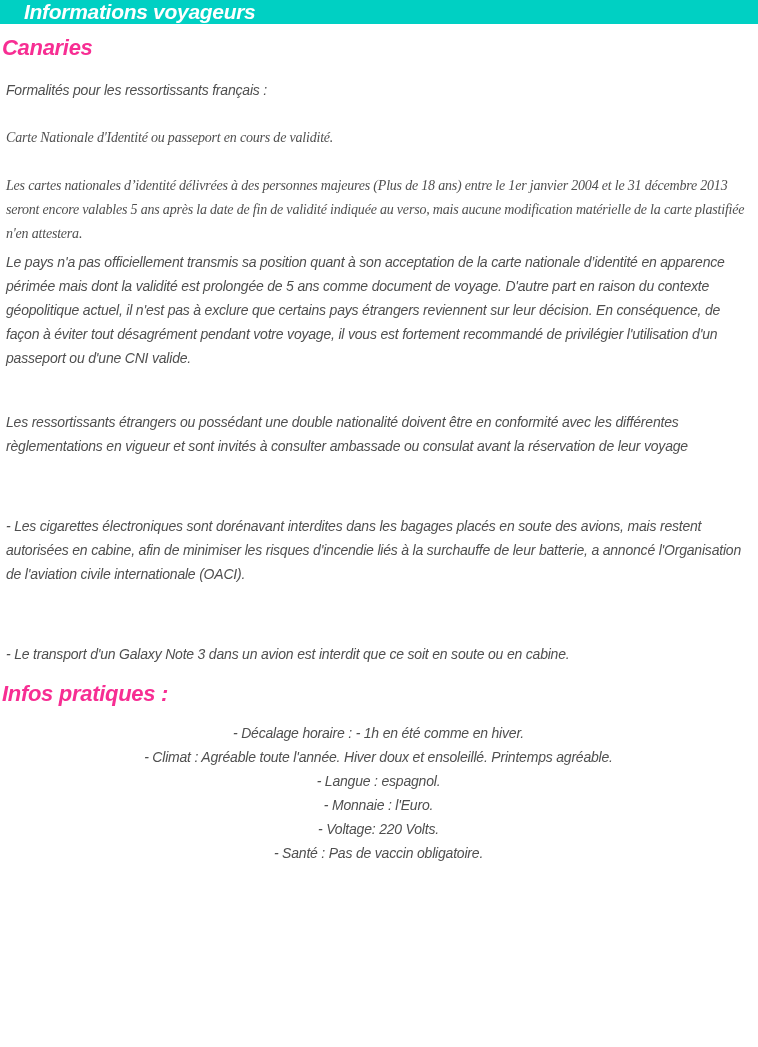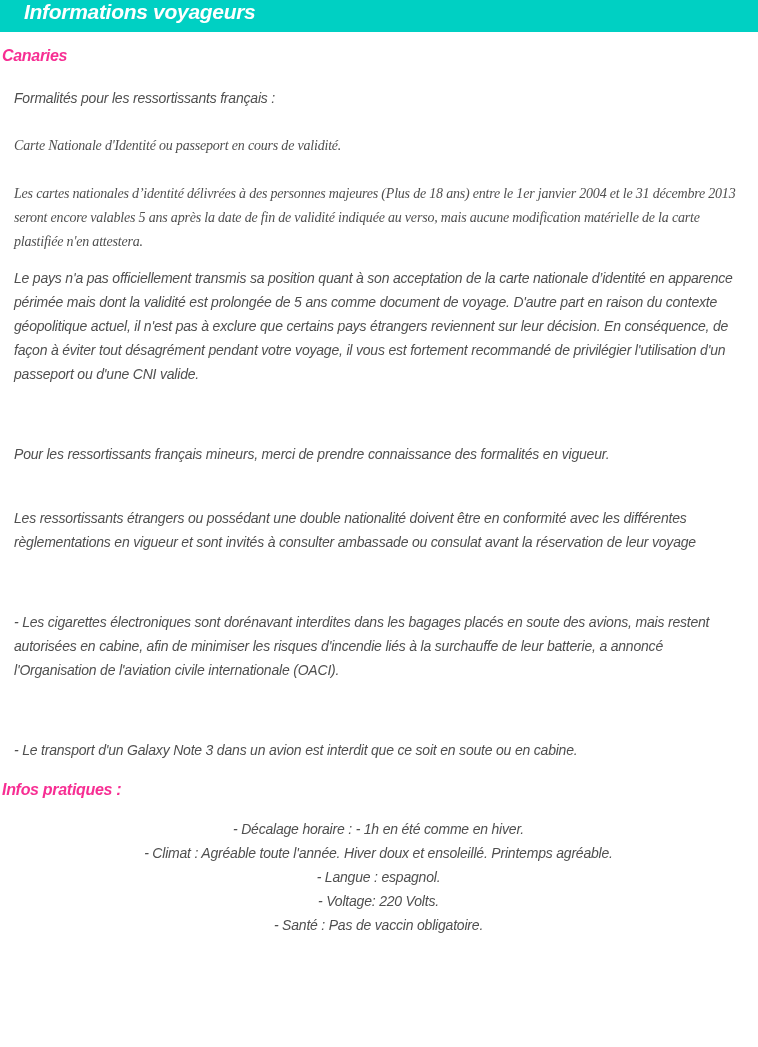--- a/index.html
+++ b/index.html
@@ -16,51 +16,51 @@
     width:758px;
     min-height:1047px;
   }
   .page{
     width:758px;
     min-height:1047px;
     background:#ffffff;
   }
   .topbar{
     background:var(--teal-header);
-    height:32px;
+    height:24px;
     display:flex;
-    align-items:flex-start;
+    align-items:flex-end;
     padding-left:24px;
   }
   .topbar-title{
     color:var(--header-text);
     font-style:italic;
     font-weight:bold;
     font-size:21px;
     letter-spacing:-0.3px;
     white-space:nowrap;
   }
   .content{
     padding:0 3px 24px 2px;
     color:var(--body-text);
     font-style:italic;
   }
   .h-pink{
     color:var(--heading-pink);
     font-weight:bold;
     font-style:italic;
-    font-size:16px;
+    font-size:22px;
     line-height:30px;
     margin:0;
     letter-spacing:-0.3px;
   }
   .h-dest{margin-top:9px;}
   .h-infos{margin-top:13px;}
   .para{
-    margin:12px;
+    margin:4px;
     font-size:14px;
     line-height:24px;
     letter-spacing:-0.2px;
   }
   .mt-15{margin-top:15px;}
   .mt-24{margin-top:24px;font-family:Liberation Serif, serif;}
   .mt-40{margin-top:40px;}
   .mt-56{margin-top:56px;}
   .mt-0{margin-top:0;}
   .list{
@@ -82,33 +82,33 @@
     <h1 class="h-pink h-dest">Canaries</h1>
 
     <p class="para mt-15">Formalités pour les ressortissants français :</p>
 
     <p class="para mt-24">Carte Nationale d'Identité ou passeport en cours de validité.</p>
 
     <p class="para mt-24">Les cartes nationales d’identité délivrées à des personnes majeures (Plus de 18 ans) entre le 1er janvier 2004 et le 31 décembre 2013 seront encore valables 5 ans après la date de fin de validité indiquée au verso, mais aucune modification matérielle de la carte plastifiée n'en attestera.</p>
 
     <p class="para mt-0">Le pays n'a pas officiellement transmis sa position quant à son acceptation de la carte nationale d’identité en apparence périmée mais dont la validité est prolongée de 5 ans comme document de voyage. D'autre part en raison du contexte géopolitique actuel, il n'est pas à exclure que certains pays étrangers reviennent sur leur décision. En conséquence, de façon à éviter tout désagrément pendant votre voyage, il vous est fortement recommandé de privilégier l'utilisation d'un passeport ou d'une CNI valide.</p>
 
-    <p class="para mt-56">Pour les ressortissants français mineurs, merci de prendre connaissance des formalités en vigueur.</p>
 
     <p class="para mt-40">Les ressortissants étrangers ou possédant une double nationalité doivent être en conformité avec les différentes règlementations en vigueur et sont invités à consulter ambassade ou consulat avant la réservation de leur voyage</p>
 
 
     <p class="para mt-56">- Les cigarettes électroniques sont dorénavant interdites dans les bagages placés en soute des avions, mais restent autorisées en cabine, afin de minimiser les risques d'incendie liés à la surchauffe de leur batterie, a annoncé l'Organisation de l'aviation civile internationale (OACI).</p>
 
     <p class="para mt-56">- Le transport d'un Galaxy Note 3 dans un avion est interdit que ce soit en soute ou en cabine.</p>
 
     <h2 class="h-pink h-infos">Infos pratiques :</h2>
 
     <div class="list">
       <p class="para">- Décalage horaire : - 1h en été comme en hiver.</p>
       <p class="para">- Climat : Agréable toute l'année. Hiver doux et ensoleillé. Printemps agréable.</p>
       <p class="para">- Langue : espagnol.</p>
+      <p class="para">- Monnaie : l'Euro.</p>
       <p class="para">- Voltage: 220 Volts.</p>
       <p class="para">- Santé : Pas de vaccin obligatoire.</p>
     </div>
 
   </div>
 </div>
 
 </body></html>

